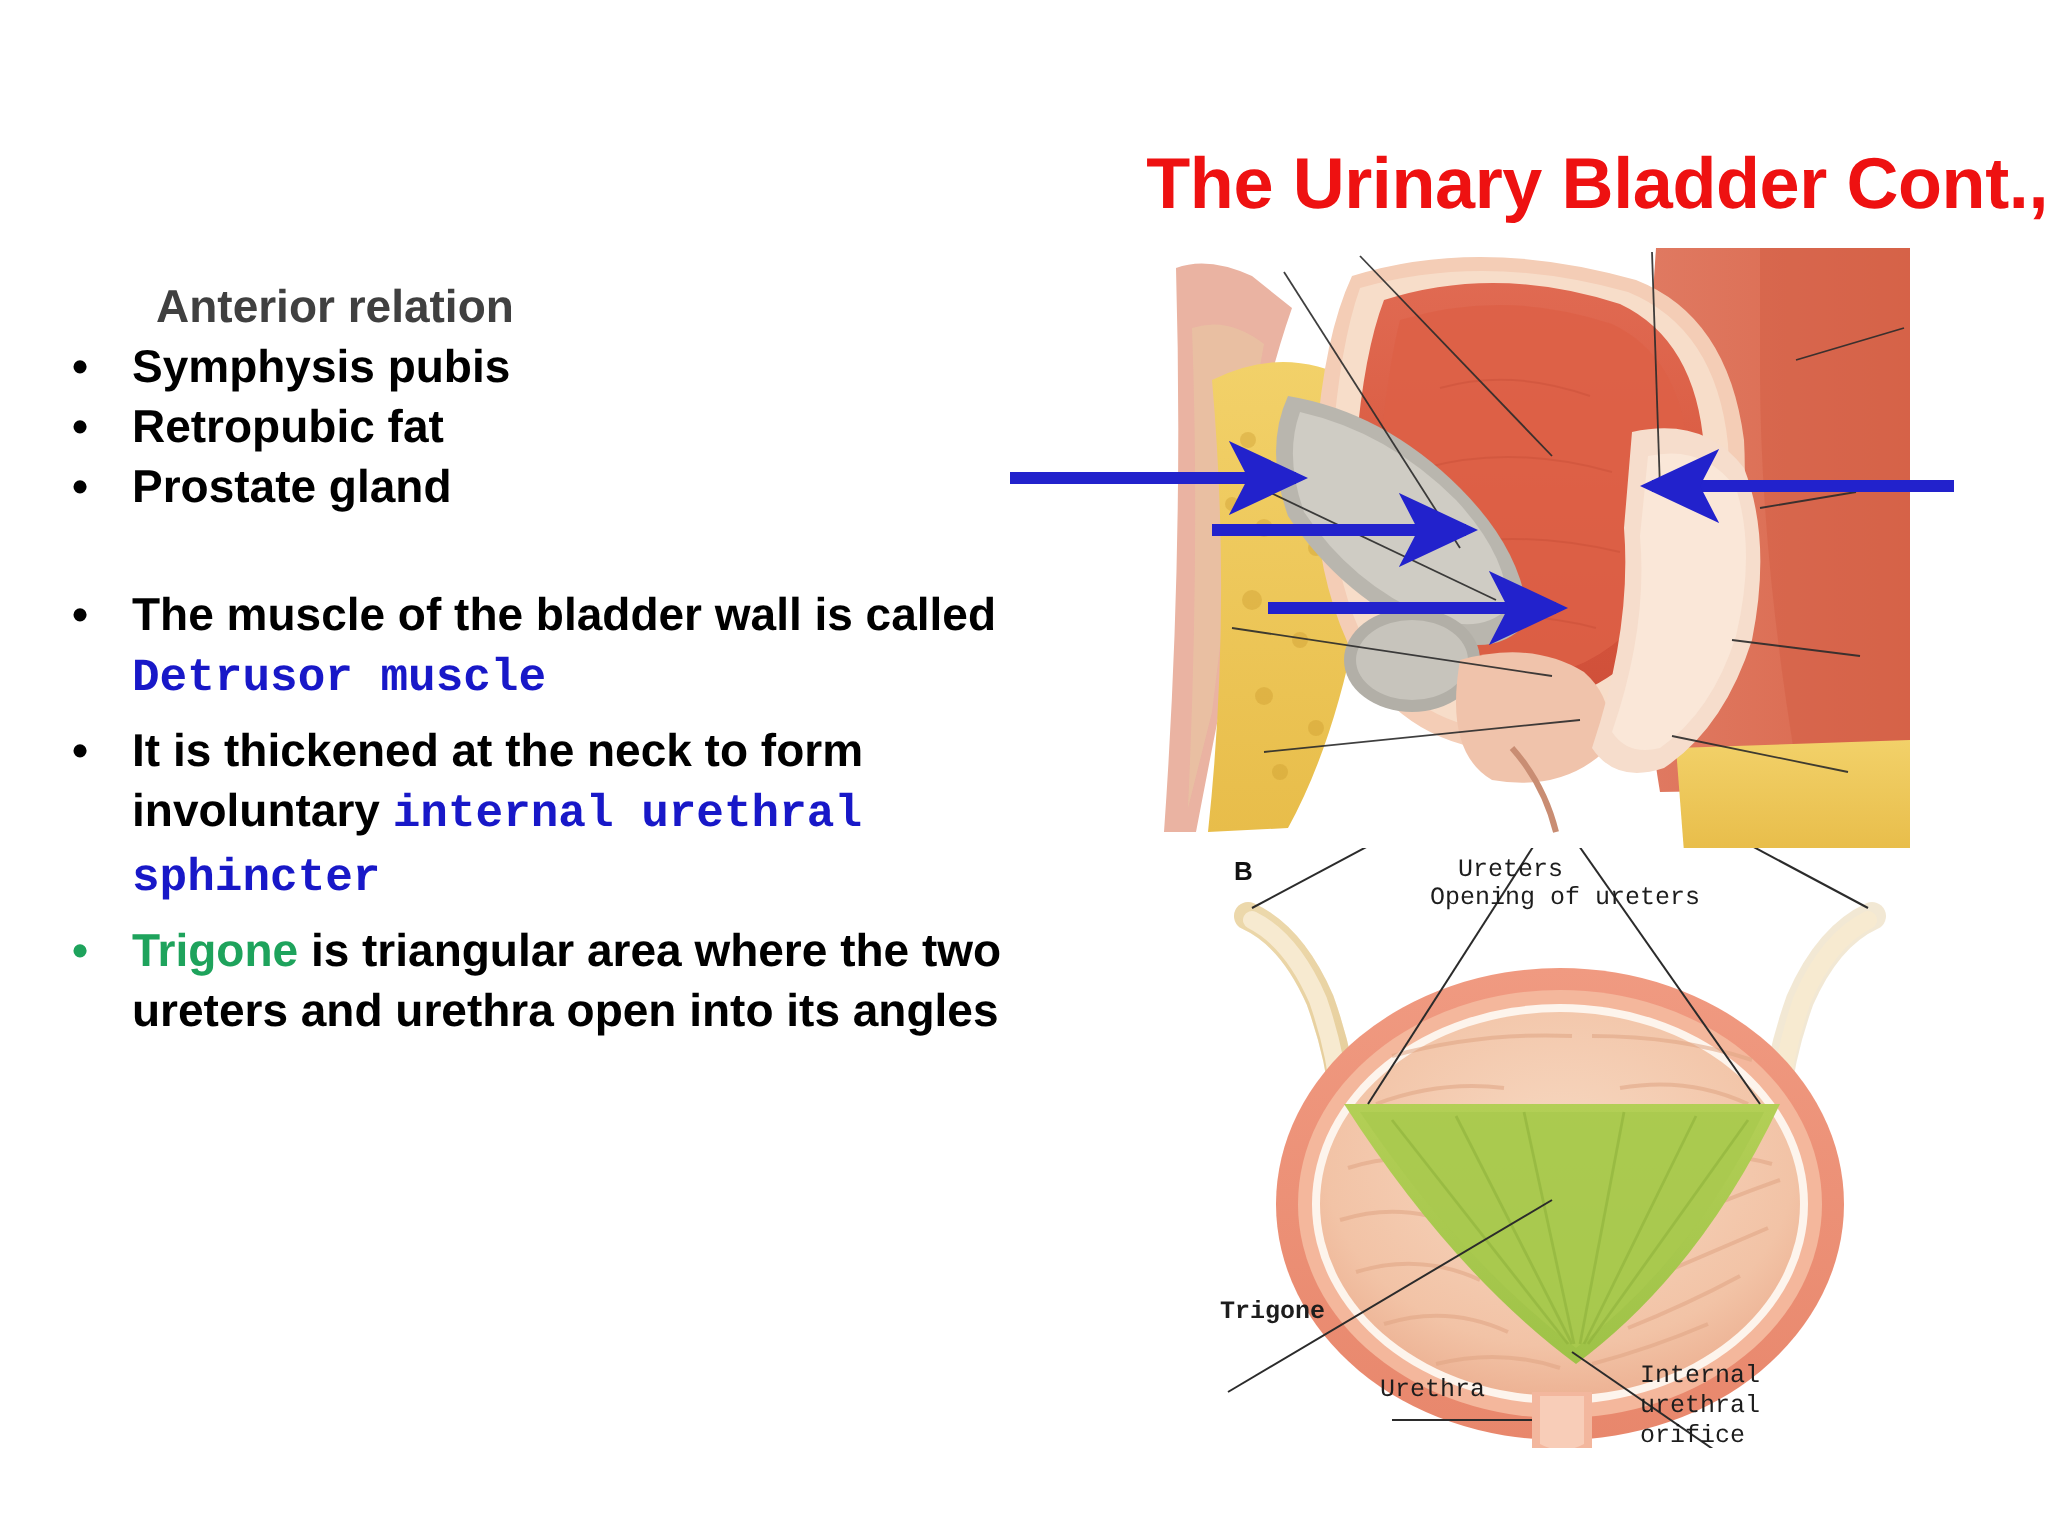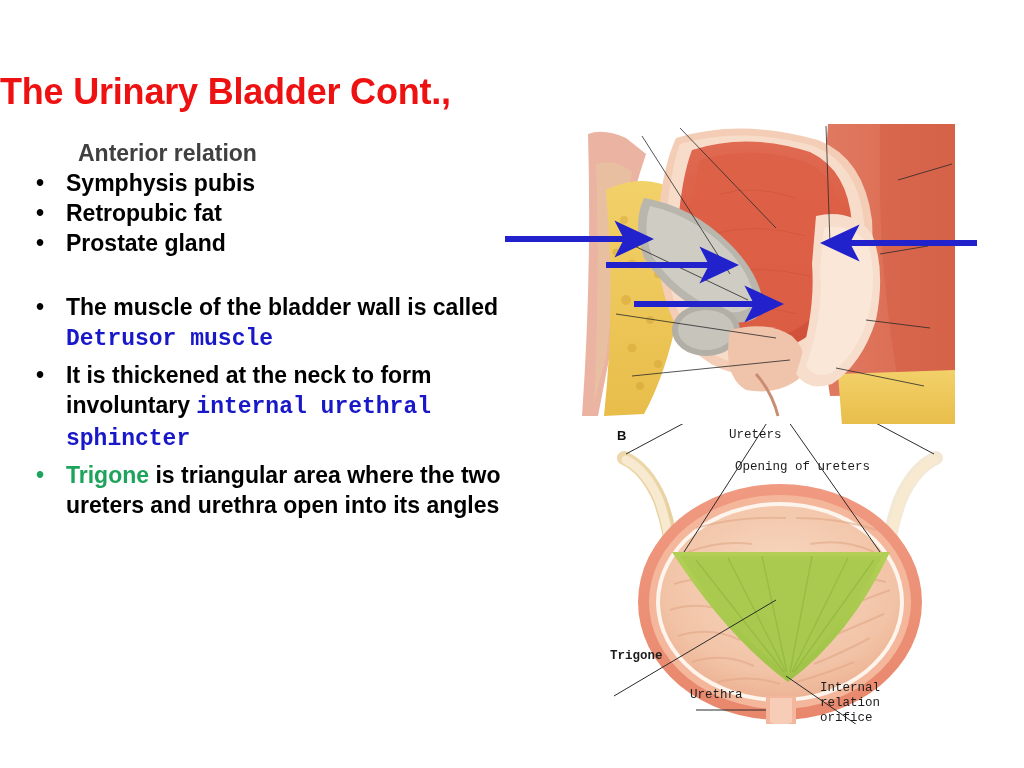--- a/index.html
+++ b/index.html
@@ -15,21 +15,21 @@
     font-family: "Liberation Sans", sans-serif;
     -webkit-font-smoothing: antialiased;
   }
 
   
   .slide-title {
     position: absolute;
     left: 0;
     top: 72px;
     width: 1024px;
-    text-align: left;
+    text-align: right;
     color: #ee1111;
     font-size: 36px;
     font-weight: bold;
     letter-spacing: -0.2px;
     line-height: 1.1;
   }
 
   
   .content-col {
     position: absolute;
@@ -360,23 +360,23 @@
         <path d="M186,252 L276,314"></path>
         <path d="M166,286 L96,286"></path>
       </g>
     </svg>
   </div>
 
   <div class="fig-caption-b">B</div>
 
   <div class="anno" style="left:729px; top:428px;">Ureters</div>
 
-  <div class="anno" style="left:715px; top:460px;margin-left:20px;">Opening of ureters</div>
+  <div class="anno" style="left:715px; top:442px;">Opening of ureters</div>
 
   <div class="anno bold" style="left:610px; top:649px;">Trigone</div>
 
   <div class="anno" style="left:690px; top:688px;text-align:center;">Urethra</div>
 
-  <div class="anno wrap" style="left:820px; top:681px;">Internal relation orifice</div>
+  <div class="anno wrap" style="left:820px; top:681px;">Internal urethral orifice</div>
 
   <div class="footer-faint"></div>
 
 </div>
 
 </body></html>

